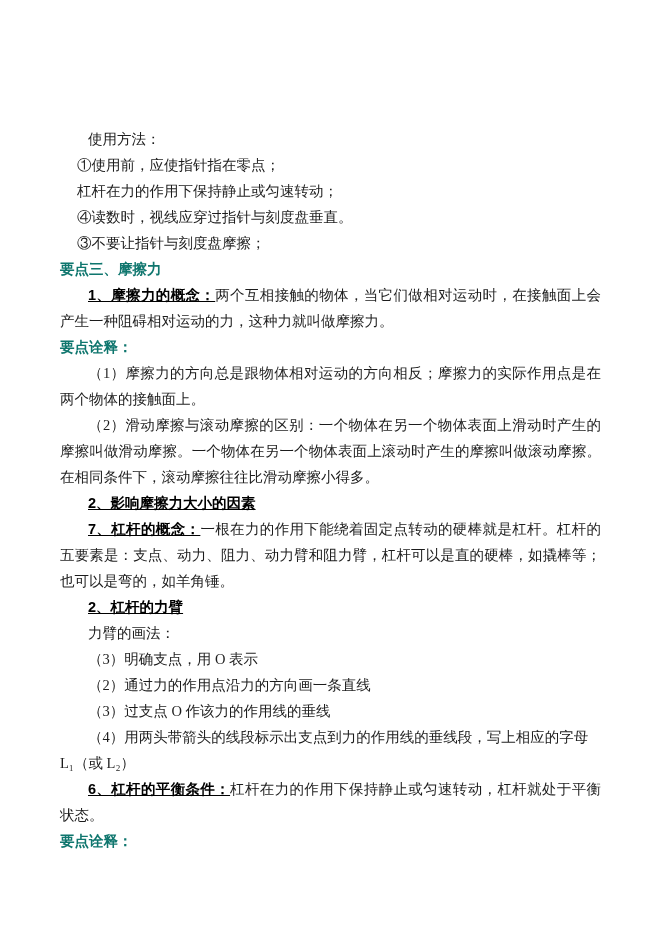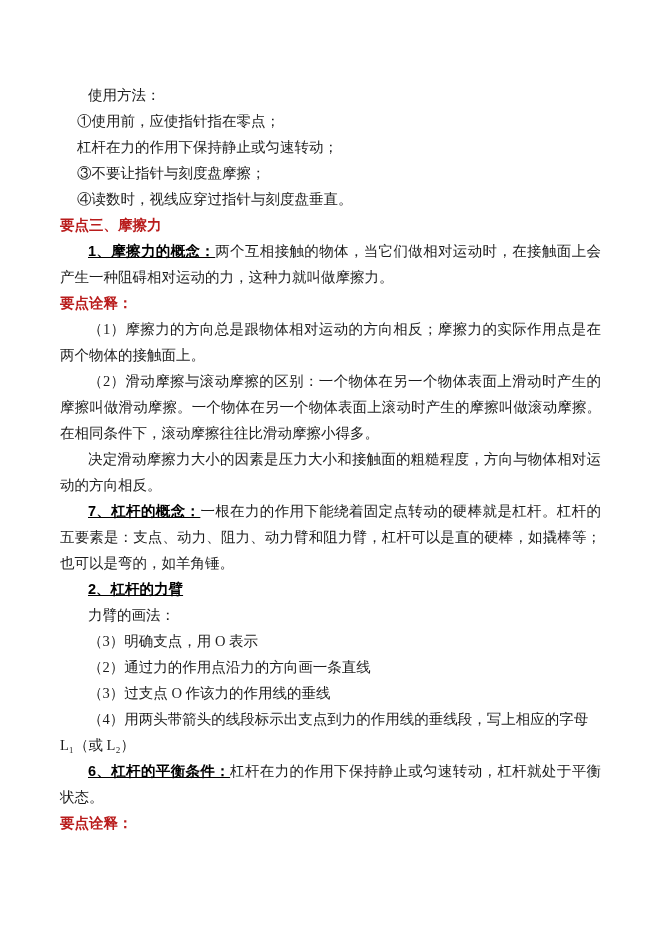--- a/index.html
+++ b/index.html
@@ -8,40 +8,41 @@
     background: #ffffff;
   }
   .page {
     position: relative;
     width: 661px;
     height: 848px;
     background: #ffffff;
     overflow: hidden;
     font-family: "Liberation Serif", "DejaVu Serif", serif;
     color: #1c1c1c;
+    margin-top: 44px;
   }
   .content {
     position: absolute;
     top: 82px;
     left: 60px;
     width: 541px;
   }
   .line {
     margin: 0;
     font-size: 14.5px;
     line-height: 26px;
     white-space: normal;
   }
   .indent { text-indent: 28px; }
   .list-indent { text-indent: 17px; }
   .justify { text-align: justify; }
   .heading {
     font-weight: 700;
     font-family: "Liberation Sans", "DejaVu Sans", sans-serif;
-    color: #b91c1c;
+    color: #0f766e;
   }
   .bold {
     font-weight: 700;
     font-family: "Liberation Sans", "DejaVu Sans", sans-serif;
     color: #000000;
     text-decoration: underline;
   }
   .page-number {
     position: absolute;
     top: 863px;
@@ -54,33 +55,33 @@
 </style>
 </head>
 <body>
 
 <div class="page">
   <div class="content">
 
     <p class="line indent">使用方法：</p>
     <p class="line list-indent">①使用前，应使指针指在零点；</p>
     <p class="line list-indent">杠杆在力的作用下保持静止或匀速转动；</p>
+    <p class="line list-indent">④读数时，视线应穿过指针与刻度盘垂直。</p>
     <p class="line list-indent">③不要让指针与刻度盘摩擦；</p>
-    <p class="line list-indent">④读数时，视线应穿过指针与刻度盘垂直。</p>
 
     <p class="line heading">要点三、摩擦力</p>
 
     <p class="line indent justify"><span class="bold">1、摩擦力的概念：</span><span>两个互相接触的物体，当它们做相对运动时，在接触面上会产生一种阻碍相对运动的力，这种力就叫做摩擦力。</span></p>
 
     <p class="line heading">要点诠释：</p>
 
     <p class="line indent justify">（1）摩擦力的方向总是跟物体相对运动的方向相反；摩擦力的实际作用点是在两个物体的接触面上。</p>
     <p class="line indent justify">（2）滑动摩擦与滚动摩擦的区别：一个物体在另一个物体表面上滑动时产生的摩擦叫做滑动摩擦。一个物体在另一个物体表面上滚动时产生的摩擦叫做滚动摩擦。在相同条件下，滚动摩擦往往比滑动摩擦小得多。</p>
 
-    <p class="line indent justify">决定滑动摩擦力大小的因素是压力大小和接触面的粗糙程度，方向与物体相对运动的方向相反。</p>
+    <p class="line indent bold">2、影响摩擦力大小的因素</p>
 
 
     <p class="line indent justify"><span class="bold">7、杠杆的概念：</span><span>一根在力的作用下能绕着固定点转动的硬棒就是杠杆。杠杆的五要素是：支点、动力、阻力、动力臂和阻力臂，杠杆可以是直的硬棒，如撬棒等；也可以是弯的，如羊角锤。</span></p>
 
     <p class="line indent bold">2、杠杆的力臂</p>
     <p class="line indent">力臂的画法：</p>
 
     <p class="line indent">（3）明确支点，用 O 表示</p>
     <p class="line indent">（2）通过力的作用点沿力的方向画一条直线</p>
     <p class="line indent">（3）过支点 O 作该力的作用线的垂线</p>

